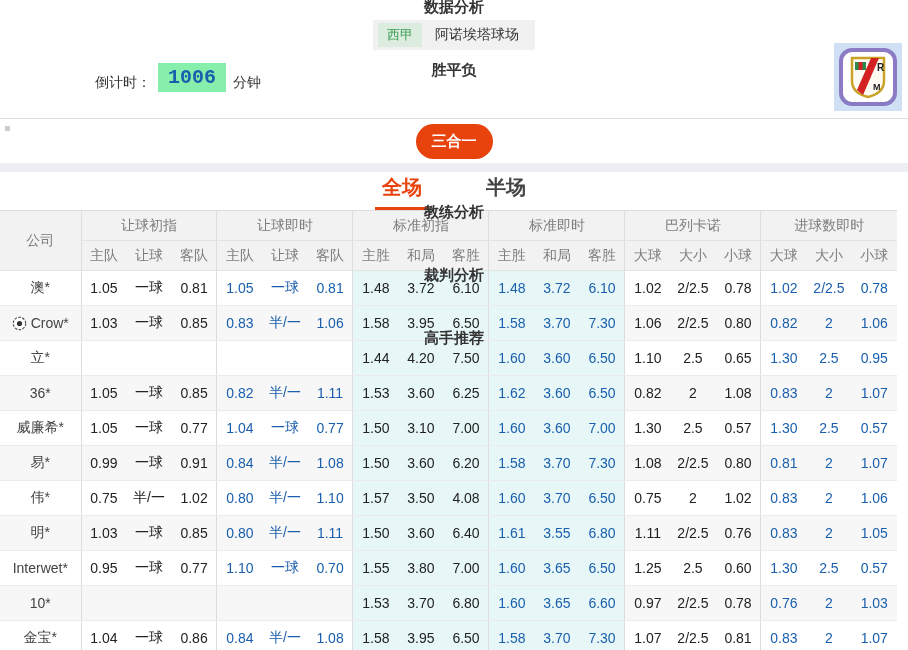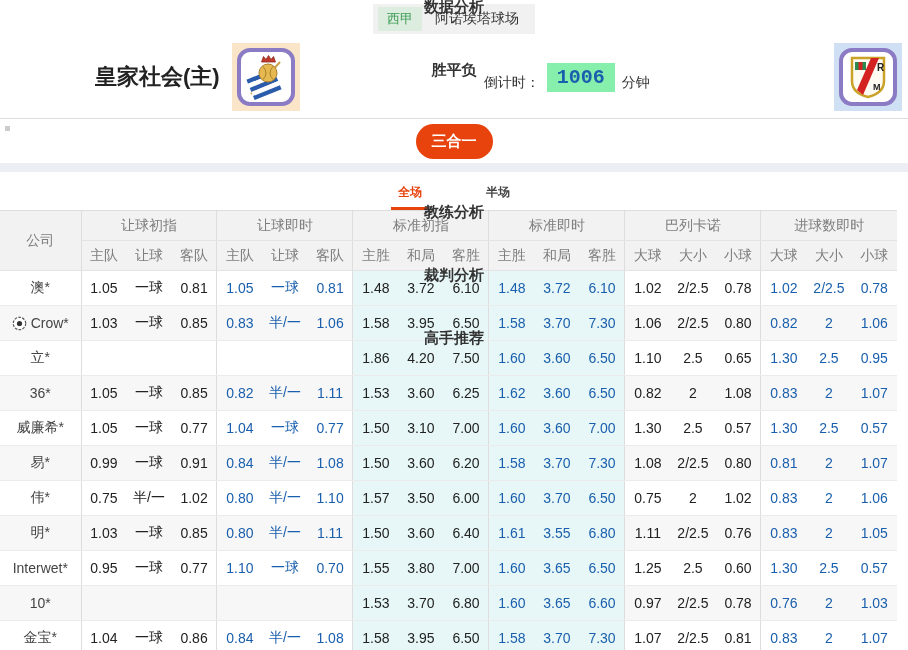--- a/index.html
+++ b/index.html
@@ -14,42 +14,42 @@
     --head-text:#7d7d7d;
     --alt-bg:#f7f7f7;
   }
   *{box-sizing:border-box;}
   html,body{margin:0;padding:0;}
   body{
     width:908px;height:650px;overflow:hidden;background:#fff;color:#222;
     font-family:"Liberation Sans","DejaVu Sans",sans-serif;position:relative;
   }
   
-  .topbar{height:36px;display:flex;justify-content:center;align-items:flex-start;padding-top:4px;}
+  .topbar{height:36px;display:flex;justify-content:center;align-items:flex-start;padding-top:20px;}
   .topbar-box{background:#f1f1f1;display:flex;align-items:center;gap:13px;padding:3px 16px 3px 5px;font-size:14px;}
   .league-badge{background:var(--green-bg);color:var(--green);padding:3px 9px;font-size:13px;}
   .kickoff{font-weight:bold;color:#222;letter-spacing:.5px;}
   .venue{color:#333;}
   
   .match-header{height:82px;display:flex;align-items:center;justify-content:space-between;padding:0 6px 0 95px;}
   .team{display:flex;align-items:center;gap:12px;}
   .team-name{font-size:22px;font-weight:bold;color:#222;}
   .logo-box{width:68px;height:68px;flex:0 0 auto;}
   .logo-box svg{display:block;}
   .countdown{display:flex;align-items:flex-end;gap:7px;font-size:14px;color:#333;font-family:Liberation Mono, monospace;}
   .countdown-num{color:var(--live-blue);font-weight:bold;font-size:20px;background:#86efac;padding:3px 10px;}
   
   .nav{border-top:1px solid var(--border);height:45px;display:flex;align-items:center;justify-content:center;gap:44px;font-size:15px;font-weight:bold;color:#333;position:relative;flex-direction:column;}
   .nav-tab{cursor:pointer;white-space:nowrap;}
   .nav-tab.active{background:var(--accent);color:#fff;padding:8px 16px;border-radius:18px;text-align:right;}
   .decor-dot{position:absolute;left:5px;top:7px;width:5px;height:5px;background:#ccc;}
   
   .strip{height:9px;background:#eceef3;}
   
-  .subtabs{height:38px;display:flex;justify-content:center;align-items:flex-end;gap:50px;font-size:12px;font-weight:bold;color:#444;}
+  .subtabs{height:38px;display:flex;justify-content:center;align-items:flex-end;gap:50px;font-size:20px;font-weight:bold;color:#444;}
   .subtab{padding:8px 7px 9px;cursor:pointer;}
   .subtab.active{color:var(--accent);border-bottom:3px solid var(--accent);padding-bottom:6px;}
   
   table{width:897px;border-collapse:collapse;table-layout:fixed;font-size:14px;border-top:1px solid var(--border);}
   thead th{background:var(--head-bg);color:var(--head-text);font-weight:normal;height:30px;border-bottom:1px solid #e3e3e3;text-align:center;margin-top:32px;}
   th.company-h{border-right:1px solid var(--border);}
   .gstart{border-left:1px solid var(--border);}
   tbody td{height:35px;text-align:center;border-bottom:1px solid var(--row-border);background:#fff;}
   tbody tr.alt td{background:var(--alt-bg);}
   tbody td.company{color:#444;border-right:1px solid var(--border);}
@@ -62,40 +62,20 @@
 <body>
 
 <div class="topbar">
   <div class="topbar-box">
     <span class="league-badge">西甲</span>
     <span class="venue">阿诺埃塔球场</span>
   </div>
 </div>
 
 <div class="match-header">
-  <div class="team">
-    <span class="team-name">皇家社会(主)</span>
-    <span class="logo-box">
-      <svg width="68" height="68" viewBox="0 0 68 68">
-        <rect width="68" height="68" fill="#fbe5c9"></rect>
-        <rect x="7" y="7" width="54" height="54" rx="11" fill="#fff" stroke="#8a7bc4" stroke-width="4"></rect>
-        <line x1="19" y1="51" x2="48" y2="19" stroke="#c9a24a" stroke-width="2"></line>
-        <g transform="rotate(-22 33 40)">
-          <rect x="17" y="30" width="29" height="4.4" fill="#2b5cab"></rect>
-          <rect x="17" y="34.4" width="29" height="4.4" fill="#fff"></rect>
-          <rect x="17" y="38.8" width="29" height="4.4" fill="#2b5cab"></rect>
-          <rect x="17" y="43.2" width="29" height="4.4" fill="#fff"></rect>
-          <rect x="17" y="47.6" width="29" height="4.4" fill="#2b5cab"></rect>
-        </g>
-        <circle cx="36" cy="30" r="9" fill="#e5b94f" stroke="#a97f2d" stroke-width="1"></circle>
-        <path d="M31 23.5 Q37 30 31 36.5 M41 23.5 Q35 30 41 36.5" stroke="#a97f2d" stroke-width="1" fill="none"></path>
-        <path d="M29.5 19 l2-5.5 2.5 3 2.5-4 2.5 4 2.5-3 2 5.5 z" fill="#c03a2b" stroke="#8e2a1f" stroke-width="0.8"></path>
-      </svg>
-    </span>
-  </div>
   <div class="countdown">
     <span>倒计时：</span>
     <span class="countdown-num">1006</span>
     <span>分钟</span>
   </div>
   <div class="team">
     <span class="logo-box">
       <svg width="68" height="68" viewBox="0 0 68 68">
         <rect width="68" height="68" fill="#cfe0f4"></rect>
         <rect x="7" y="7" width="54" height="54" rx="11" fill="#fff" stroke="#8a7bc4" stroke-width="4"></rect>
@@ -225,21 +205,21 @@
           <span class="company-inner">
             <span>立*</span>
           </span>
         </td>
         <td class="init gstart"></td>
         <td class="init"></td>
         <td class="init"></td>
         <td class="live gstart"></td>
         <td class="live"></td>
         <td class="live"></td>
-        <td class="init cyan gstart">1.86</td>
+        <td class="init cyan gstart">1.44</td>
         <td class="init cyan">4.20</td>
         <td class="init cyan">7.50</td>
         <td class="live cyan gstart">1.60</td>
         <td class="live cyan">3.60</td>
         <td class="live cyan">6.50</td>
         <td class="init gstart">1.10</td>
         <td class="init">2.5</td>
         <td class="init">0.65</td>
         <td class="live gstart">1.30</td>
         <td class="live">2.5</td>
@@ -327,21 +307,21 @@
           </span>
         </td>
         <td class="init gstart">0.75</td>
         <td class="init">半/一</td>
         <td class="init">1.02</td>
         <td class="live gstart">0.80</td>
         <td class="live">半/一</td>
         <td class="live">1.10</td>
         <td class="init cyan gstart">1.57</td>
         <td class="init cyan">3.50</td>
-        <td class="init cyan">6.00</td>
+        <td class="init cyan">4.08</td>
         <td class="live cyan gstart">1.60</td>
         <td class="live cyan">3.70</td>
         <td class="live cyan">6.50</td>
         <td class="init gstart">0.75</td>
         <td class="init">2</td>
         <td class="init">1.02</td>
         <td class="live gstart">0.83</td>
         <td class="live">2</td>
         <td class="live">1.06</td>
       </tr>

